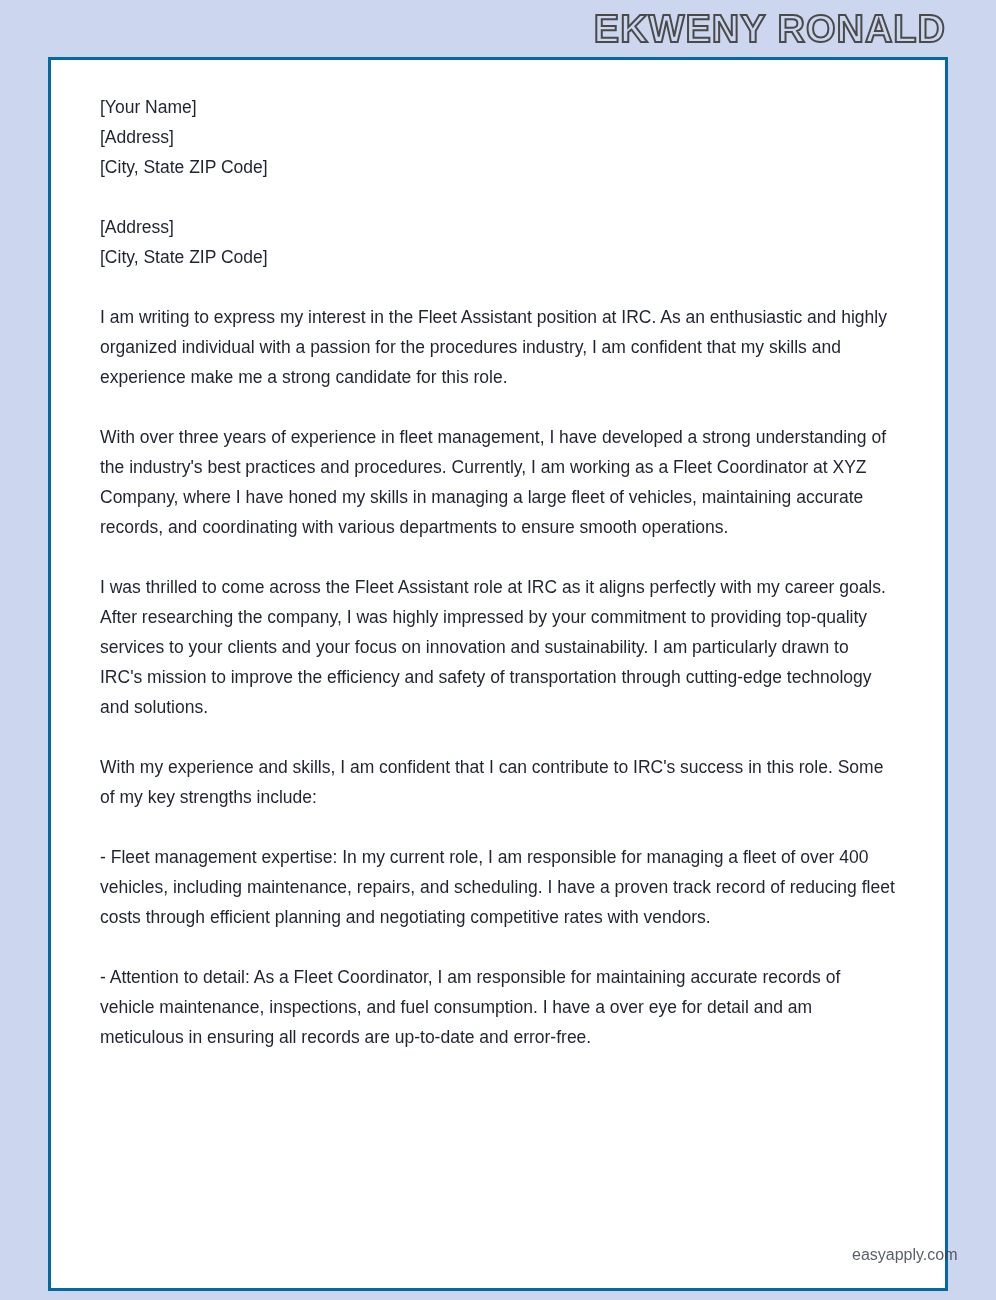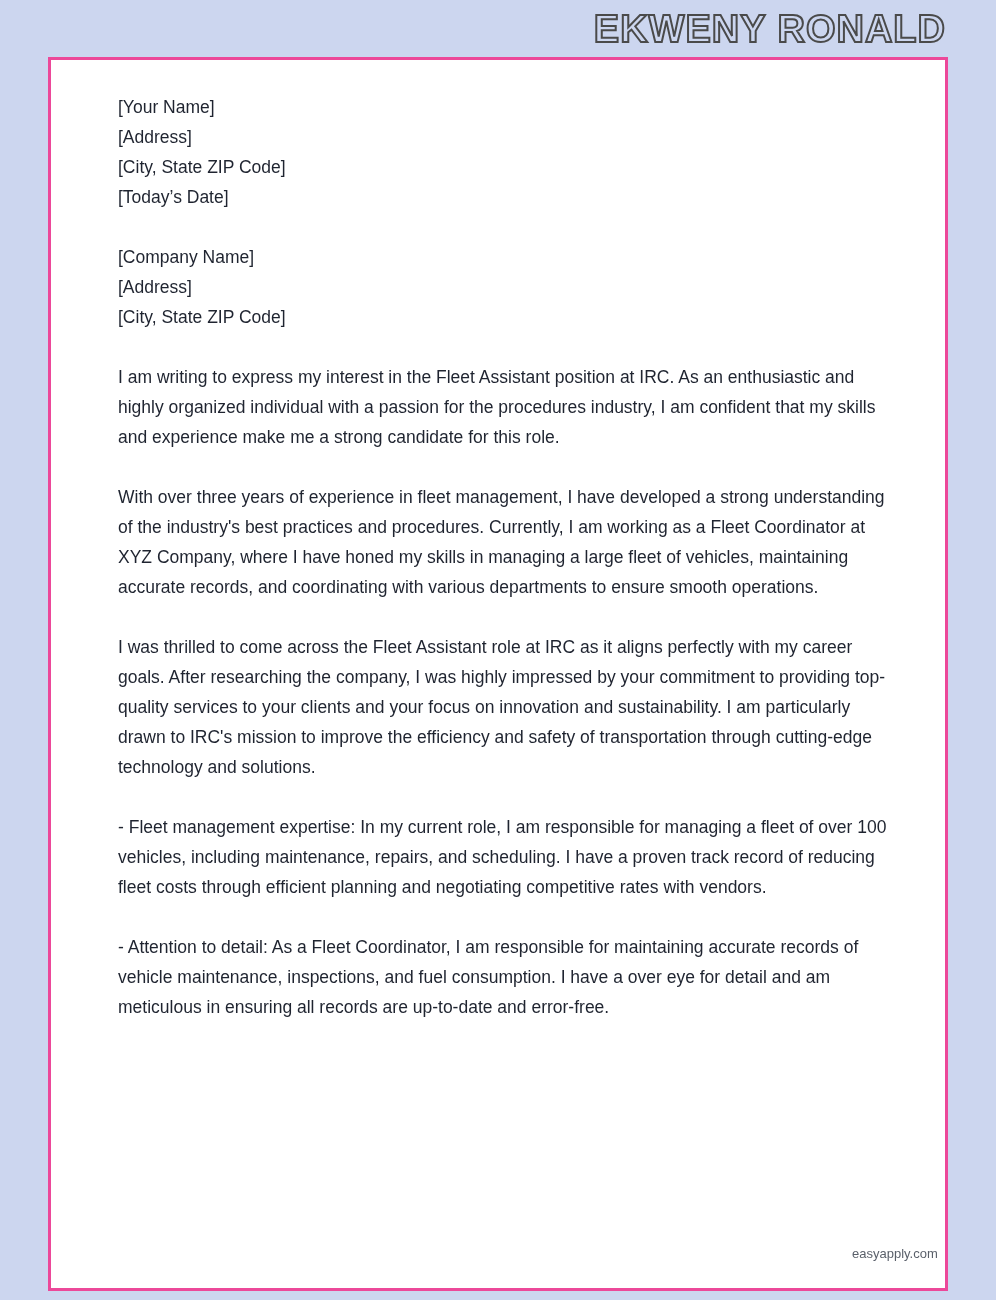--- a/index.html
+++ b/index.html
@@ -29,71 +29,70 @@
     font-family: "Liberation Sans", sans-serif;
     white-space: nowrap;
   }
   .page {
     position: absolute;
     top: 57px;
     left: 48px;
     width: 900px;
     height: 1234px;
     background: #ffffff;
-    border: 3px solid #ec4899;
-    padding: 32px 50px 40px 67px;
+    border: 3px solid #0369a1;
+    padding: 32px 50px 40px 49px;
     overflow: hidden;
   }
   .letter {
     color: #1f2430;
     font-size: 17.5px;
     line-height: 30px;
   }
   .block { margin-bottom: 30px; }
   .block .line { min-height: 30px; }
   .para { margin-bottom: 30px; }
   .watermark {
     position: absolute;
     top: 1246px;
     left: 852px;
-    font-size: 13px;
+    font-size: 16px;
     color: #3d4450;
     opacity: 0.85;
     z-index: 5;
     white-space: nowrap;
   }
 </style>
 </head>
 <body>
 
 <div class="canvas">
 
   <div class="brand-name">EKWENY RONALD</div>
 
   <div class="page">
     <div class="letter">
 
       <div class="block">
         <div class="line">[Your Name]</div>
         <div class="line">[Address]</div>
         <div class="line">[City, State ZIP Code]</div>
-        <div class="line">[Today’s Date]</div>
       </div>
 
       <div class="block">
-        <div class="line">[Company Name]</div>
         <div class="line">[Address]</div>
         <div class="line">[City, State ZIP Code]</div>
       </div>
 
 
       <p class="para">I am writing to express my interest in the Fleet Assistant position at IRC. As an enthusiastic and highly organized individual with a passion for the procedures industry, I am confident that my skills and experience make me a strong candidate for this role.</p>
       <p class="para">With over three years of experience in fleet management, I have developed a strong understanding of the industry's best practices and procedures. Currently, I am working as a Fleet Coordinator at XYZ Company, where I have honed my skills in managing a large fleet of vehicles, maintaining accurate records, and coordinating with various departments to ensure smooth operations.</p>
       <p class="para">I was thrilled to come across the Fleet Assistant role at IRC as it aligns perfectly with my career goals. After researching the company, I was highly impressed by your commitment to providing top-quality services to your clients and your focus on innovation and sustainability. I am particularly drawn to IRC's mission to improve the efficiency and safety of transportation through cutting-edge technology and solutions.</p>
-      <p class="para">- Fleet management expertise: In my current role, I am responsible for managing a fleet of over 100 vehicles, including maintenance, repairs, and scheduling. I have a proven track record of reducing fleet costs through efficient planning and negotiating competitive rates with vendors.</p>
+      <p class="para">With my experience and skills, I am confident that I can contribute to IRC's success in this role. Some of my key strengths include:</p>
+      <p class="para">- Fleet management expertise: In my current role, I am responsible for managing a fleet of over 400 vehicles, including maintenance, repairs, and scheduling. I have a proven track record of reducing fleet costs through efficient planning and negotiating competitive rates with vendors.</p>
       <p class="para">- Attention to detail: As a Fleet Coordinator, I am responsible for maintaining accurate records of vehicle maintenance, inspections, and fuel consumption. I have a over eye for detail and am meticulous in ensuring all records are up-to-date and error-free.</p>
 
     </div>
   </div>
 
   <div class="watermark">easyapply.com</div>
 
 </div>
 
 </body></html>

